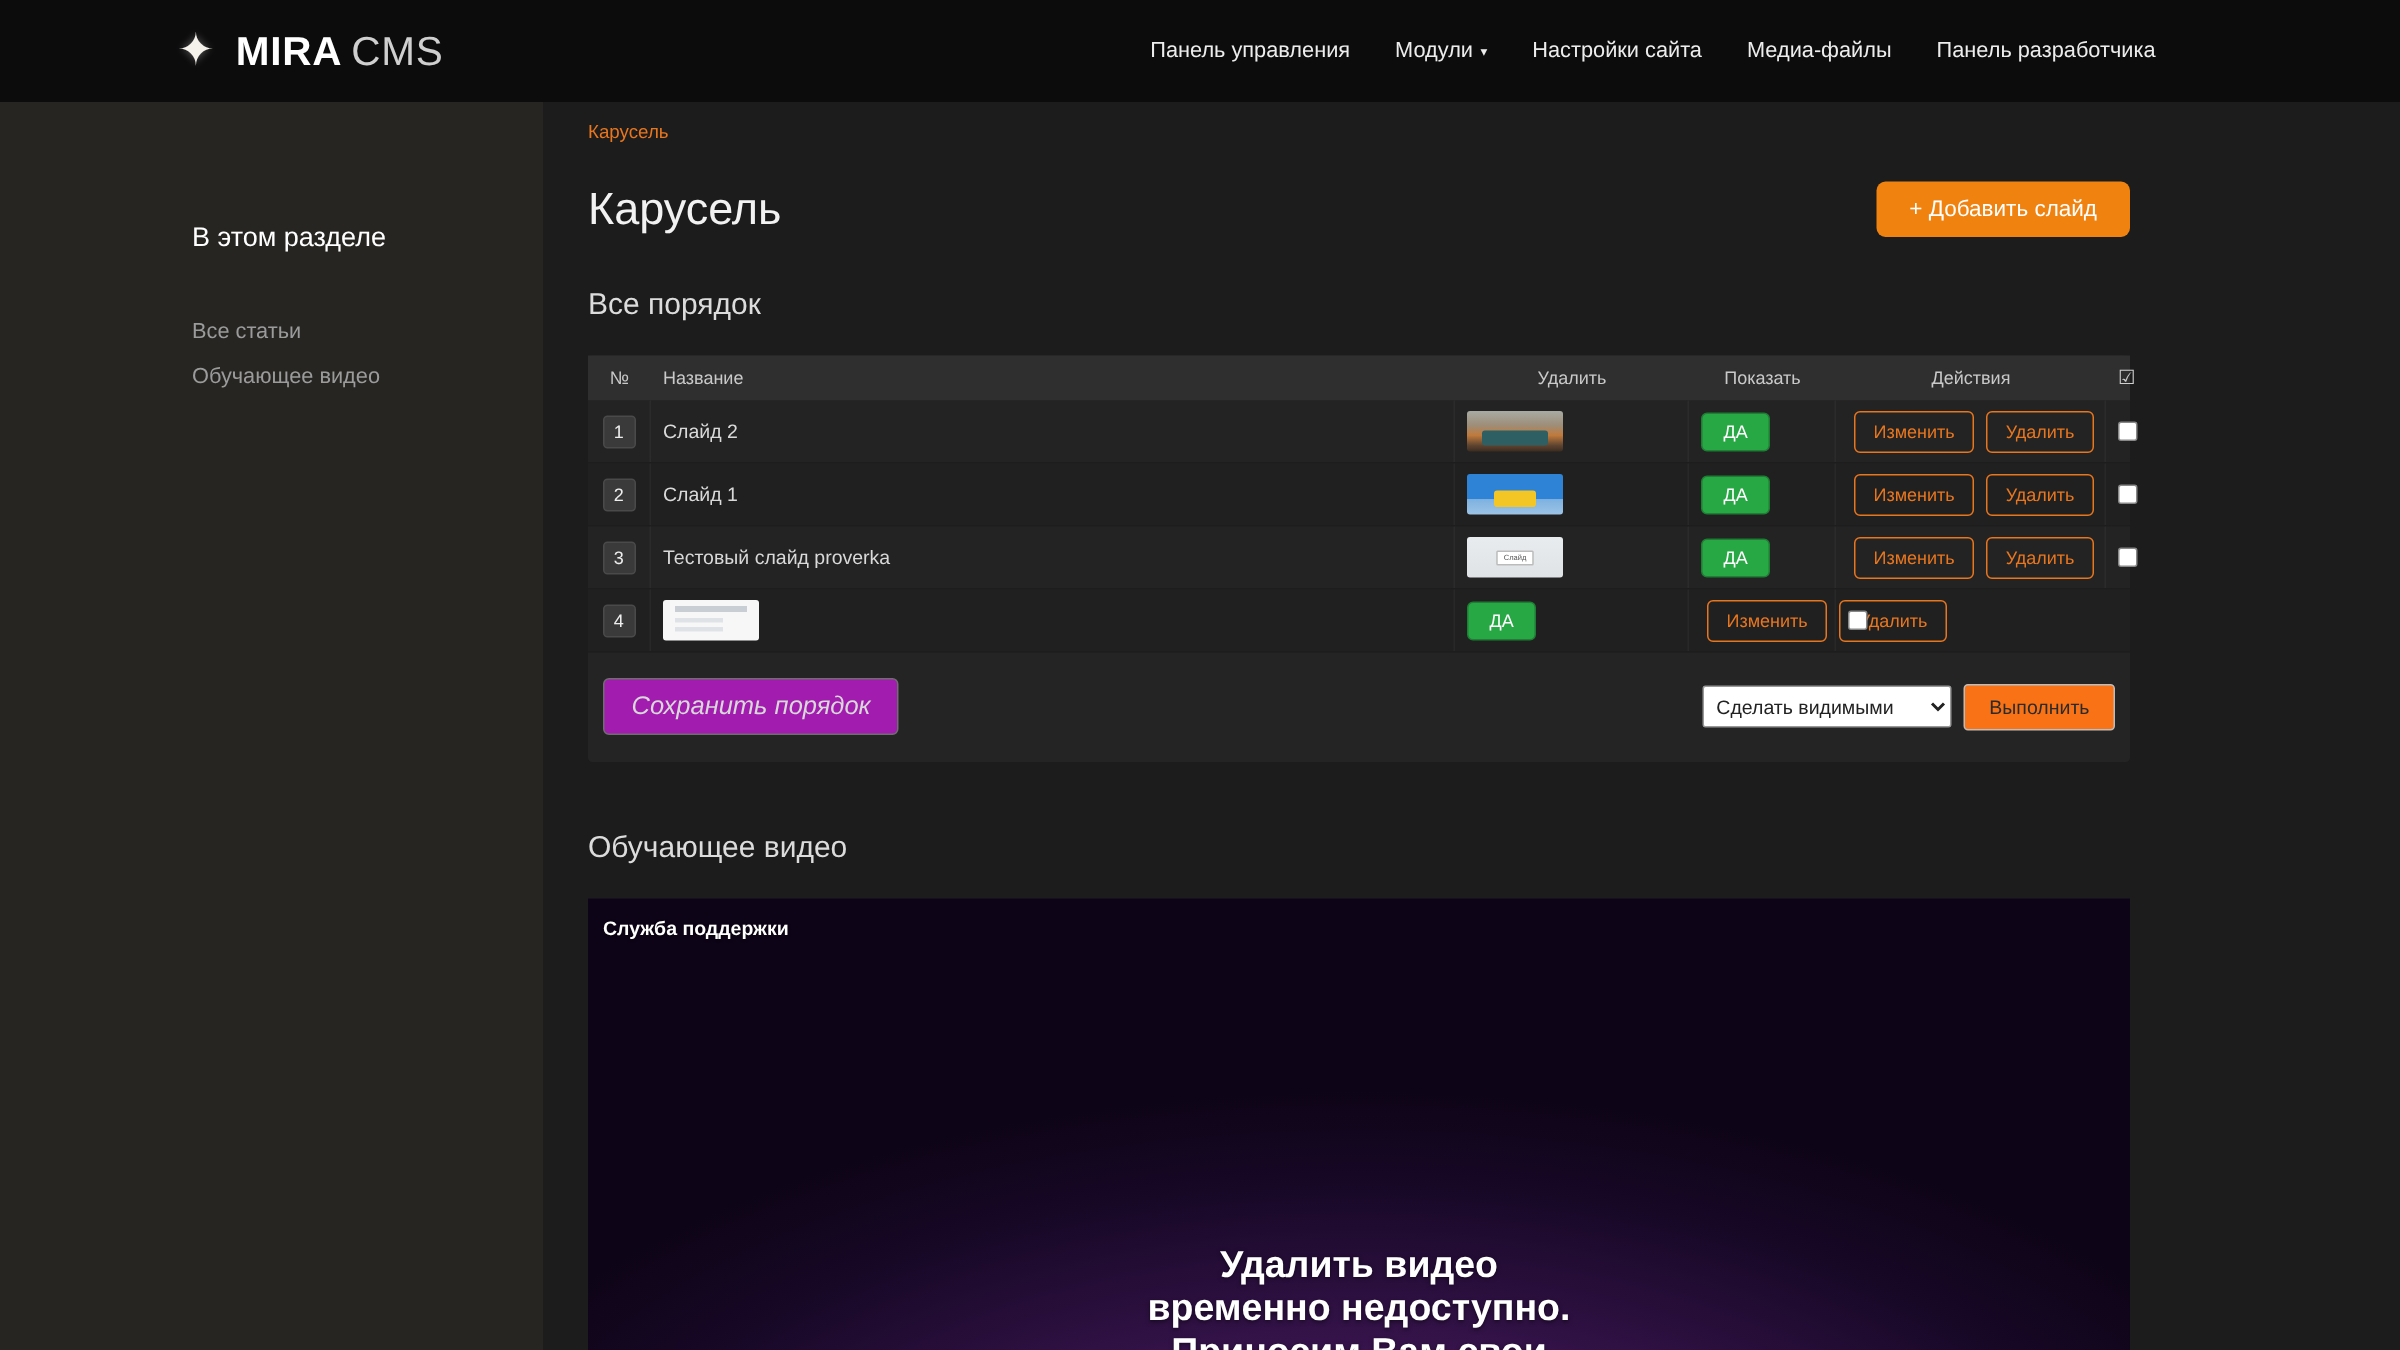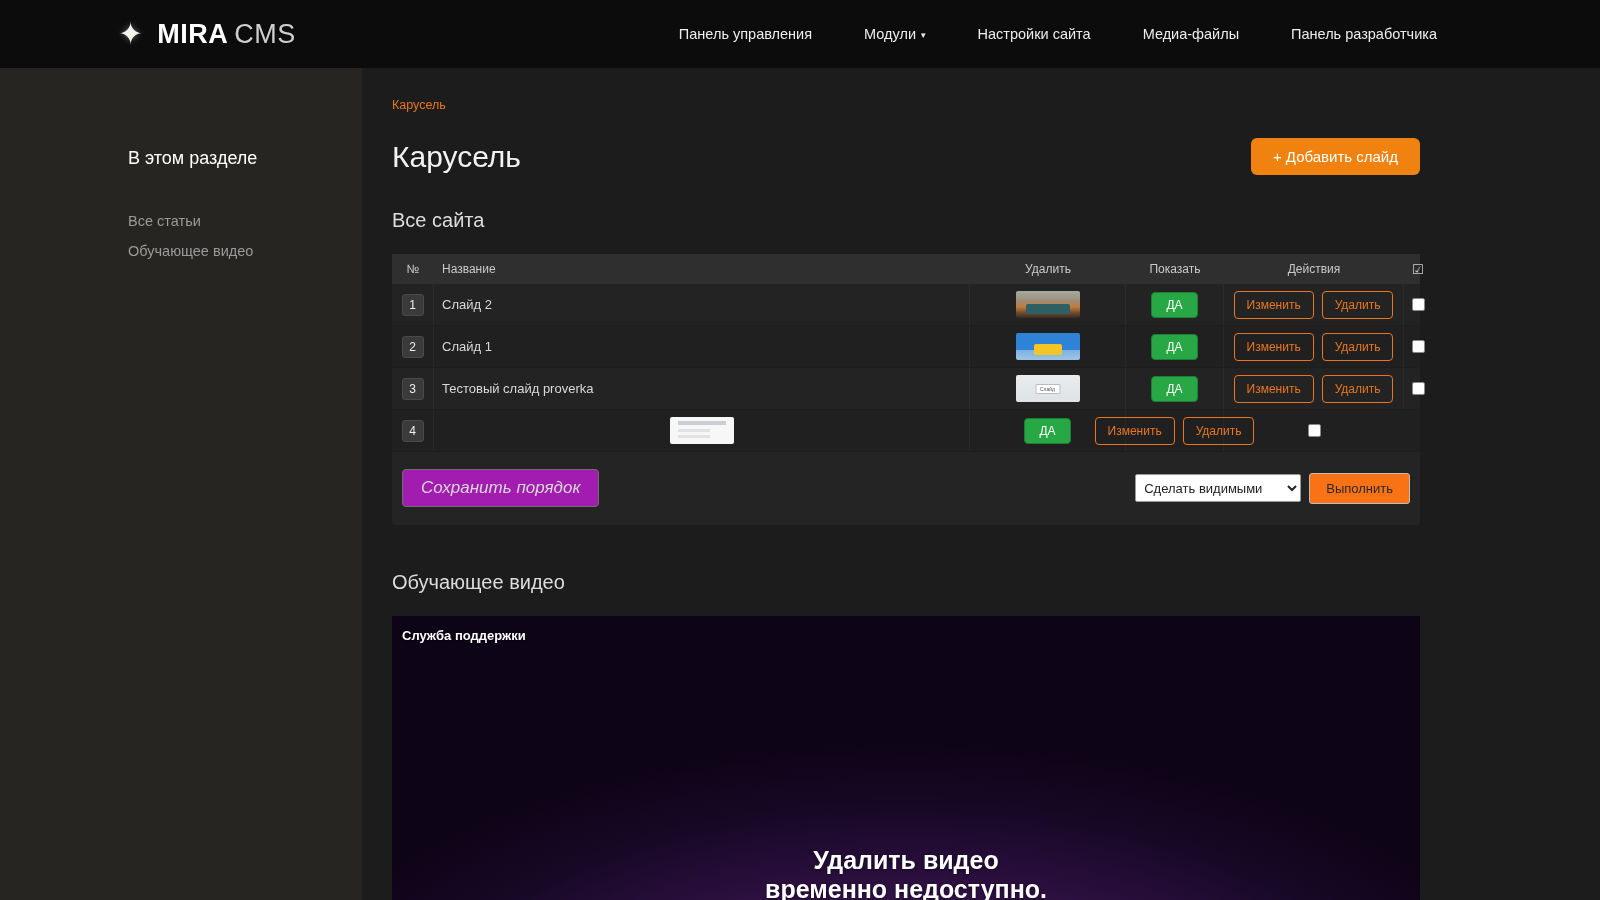--- a/index.html
+++ b/index.html
@@ -17,36 +17,36 @@
     display: flex;
     align-items: center;
     justify-content: space-between;
     padding: 0 163px 0 118px;
   }
   .logo { display: flex; align-items: center; gap: 14px; }
   .logo-star { font-size: 30px; color: #f5f2ec; line-height: 1; text-shadow: 0 0 6px rgba(255,255,255,.35); }
   .logo-text { font-size: 27px; letter-spacing: .5px; color: #fff; }
   .logo-text .brand { font-weight: 700; }
   .logo-text .suffix { font-weight: 300; color: #cfcfcf; margin-left: 6px; }
-  .nav { display: flex; align-items: flex-start; gap: 52px; }
+  .nav { display: flex; align-items: flex-start; gap: 30px; }
   .nav-item { font-size: 14.5px; color: #ededed; cursor: pointer; white-space: nowrap; }
   .caret { font-size: 9px; color: #ededed; margin-left: 5px; vertical-align: 1px; }
 
   
   .page { display: flex; height: 832px; }
   .sidebar {
     width: 362px;
     background: #262522;
     flex-shrink: 0;
     padding: 80px 0 0 128px;
   }
   .sidebar-heading { font-size: 18px; color: #ffffff; font-weight: 400; margin-bottom: 44px; }
   .sidebar-item { font-size: 14.5px; color: #9b9b9b; margin-bottom: 14px; cursor: pointer; }
 
-  .main { flex: 1; background: #1c1c1c; padding: 30px 0 0 30px; }
+  .main { flex: 1; background: #1c1c1c; padding: 13px 0 0 30px; }
   .content { width: 1028px; }
 
   .breadcrumb { font-size: 12.5px; color: #e8761f; margin-bottom: 26px; cursor: pointer; }
 
   .title-row { display: flex; align-items: center; justify-content: space-between; margin-bottom: 34px; }
   .page-title { font-size: 30px; font-weight: 400; color: #f2f2f2; }
   .add-btn {
     background: #f0820f;
     color: #fff;
     border: none;
@@ -79,21 +79,21 @@
     height: 42px;
     background: #232323;
     border-bottom: 1px solid #1d1d1d;
     font-size: 13px;
     color: #d9d9d9;
   }
   .t-body-row:nth-child(odd) { background: #202020; }
   .cell { padding: 0 8px; height: 100%; display: flex; align-items: center; border-right: 1px solid rgba(255,255,255,.04); }
   .cell:last-child { border-right: none; }
   .c-num { justify-content: center; }
-  .c-image, .c-show, .c-actions, .c-select { justify-content: center; }
+  .c-image, .c-show, .c-actions, .c-select { }
   .num-badge {
     width: 22px; height: 22px;
     background: #3a3a3a;
     border: 1px solid #4a4a4a;
     border-radius: 3px;
     display: flex; align-items: center; justify-content: center;
     font-size: 12px; color: #eee;
     cursor: grab;
   }
   .thumb { width: 64px; height: 27px; border-radius: 2px; cursor: pointer; position: relative; overflow: hidden; }
@@ -234,21 +234,21 @@
 
   <main class="main">
     <div class="content">
       <div class="breadcrumb">Карусель</div>
 
       <div class="title-row">
         <h1 class="page-title">Карусель</h1>
         <button class="add-btn">+ Добавить слайд</button>
       </div>
 
-      <h2 class="section-heading">Все сайта</h2>
+      <h2 class="section-heading">Все порядок</h2>
 
       <section class="table-card">
         <div class="t-row t-head">
           <div class="th-num">№</div>
           <div>Название</div>
           <div class="th-image">Удалить</div>
           <div class="th-show">Показать</div>
           <div class="th-actions">Действия</div>
           <div class="th-select"><span class="select-all-glyph">☑</span></div>
         </div>

